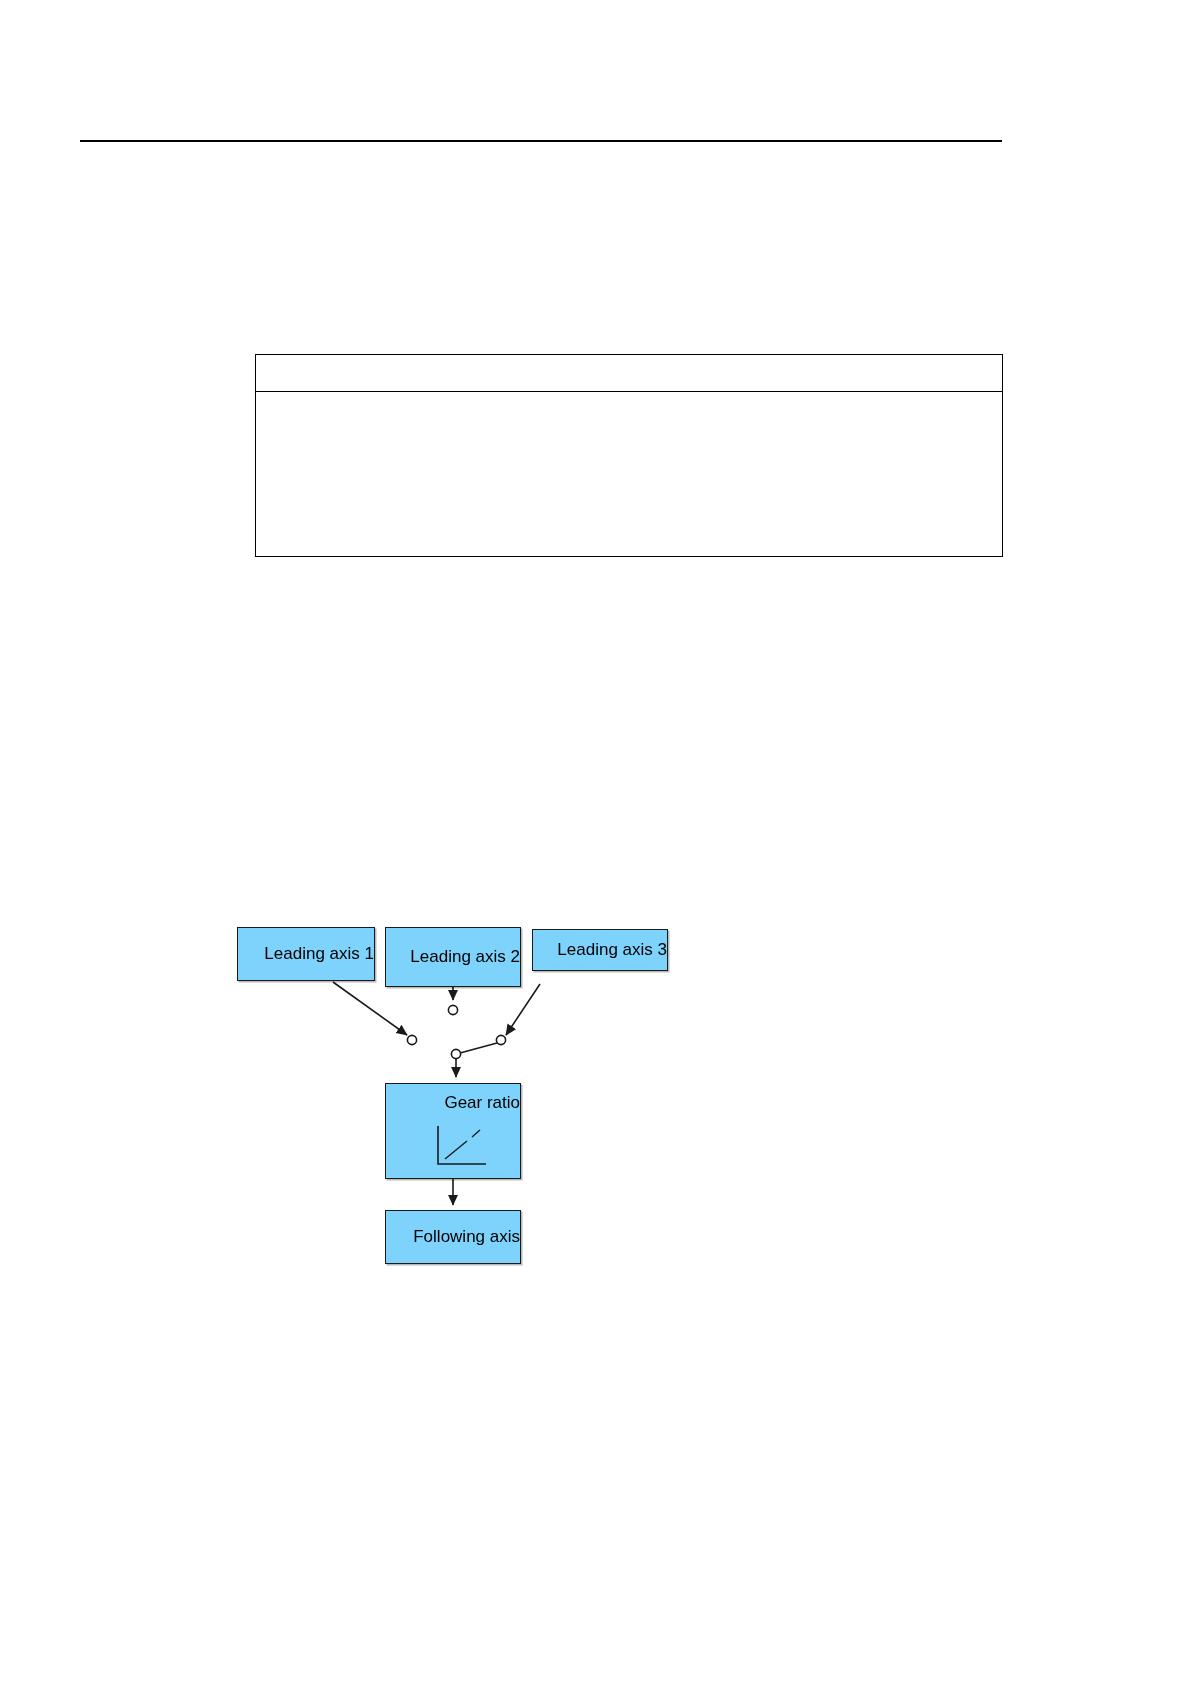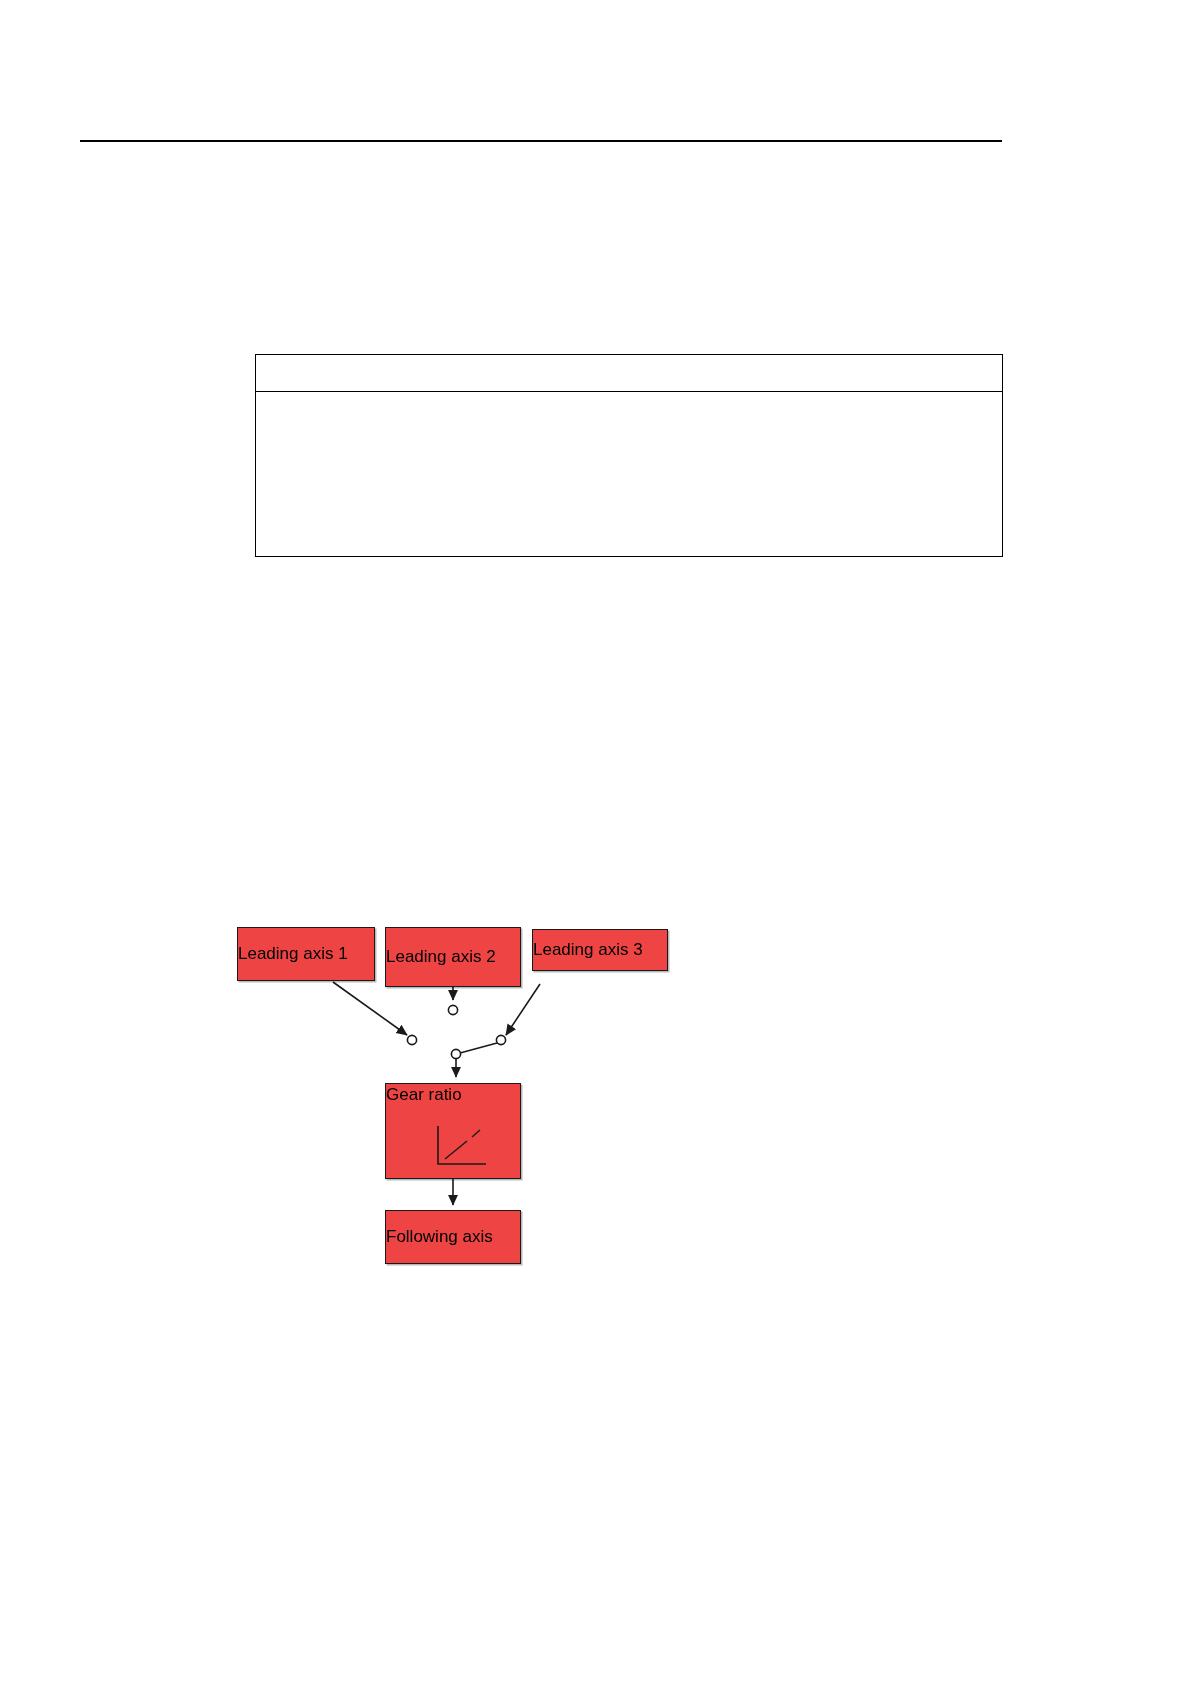--- a/index.html
+++ b/index.html
@@ -61,47 +61,47 @@
     top: 0;
     width: 1191px;
     height: 1684px;
     pointer-events: none;
   }
   .diagram svg { display: block; }
 
   .node {
     position: absolute;
     box-sizing: border-box;
-    background: #ef4444;
+    background: #7dd3fc;
     border: 1.6px solid #1a1a1a;
     box-shadow: 1.5px 1.5px 0 rgba(0,0,0,0.28);
     font-size: 17px;
     color: #000000;
-    text-align: left;
+    text-align: right;
   }
   .node .node-label {
     display: block;
     width: 100%;
   }
 
   .node-lead {
     display: flex;
     align-items: center;
     justify-content: center;
   }
   #node-lead1 { left: 237px; top: 927px; width: 138px; height: 54px; }
   #node-lead2 { left: 385px; top: 927px; width: 136px; height: 60px; }
   #node-lead3 { left: 532px; top: 929px; width: 136px; height: 42px; }
 
   #node-gear {
     left: 385px;
     top: 1083px;
     width: 136px;
     height: 96px;
-    padding-top: 1px;
+    padding-top: 9px;
   }
   #node-gear .node-label { font-size: 17px; }
   .gear-icon {
     position: absolute;
     left: 48px;
     bottom: 9px;
     width: 58px;
     height: 45px;
   }
 

